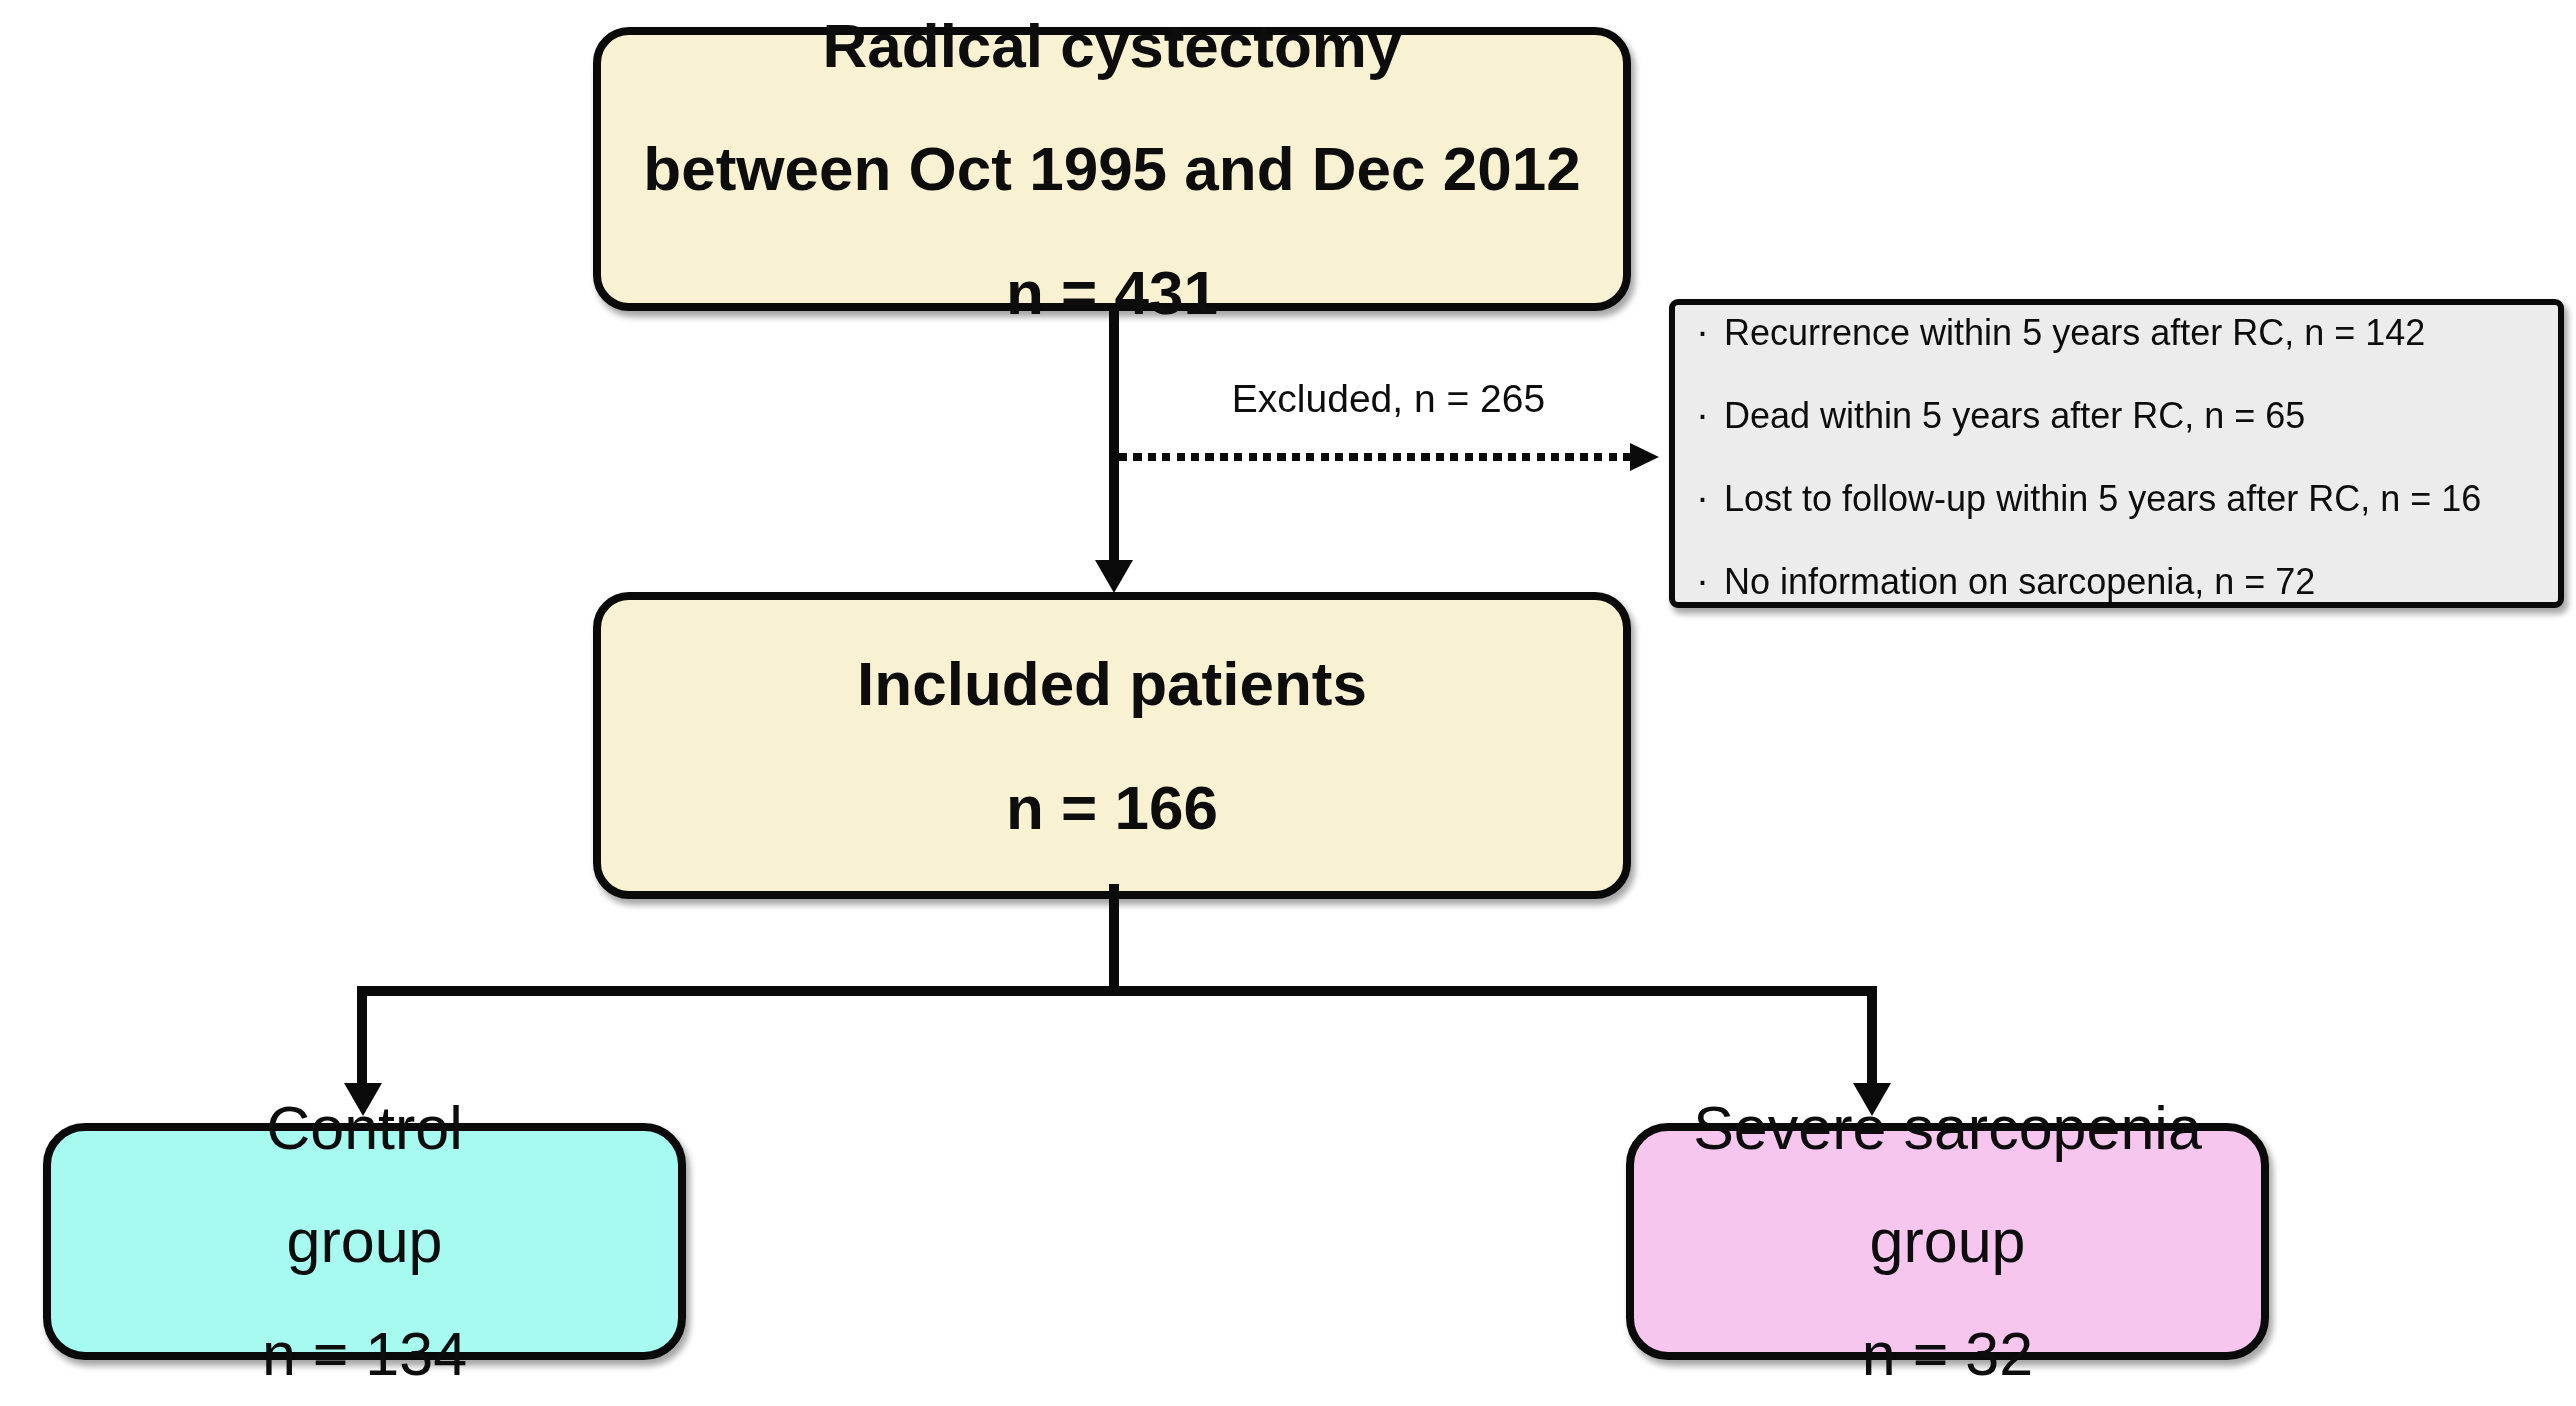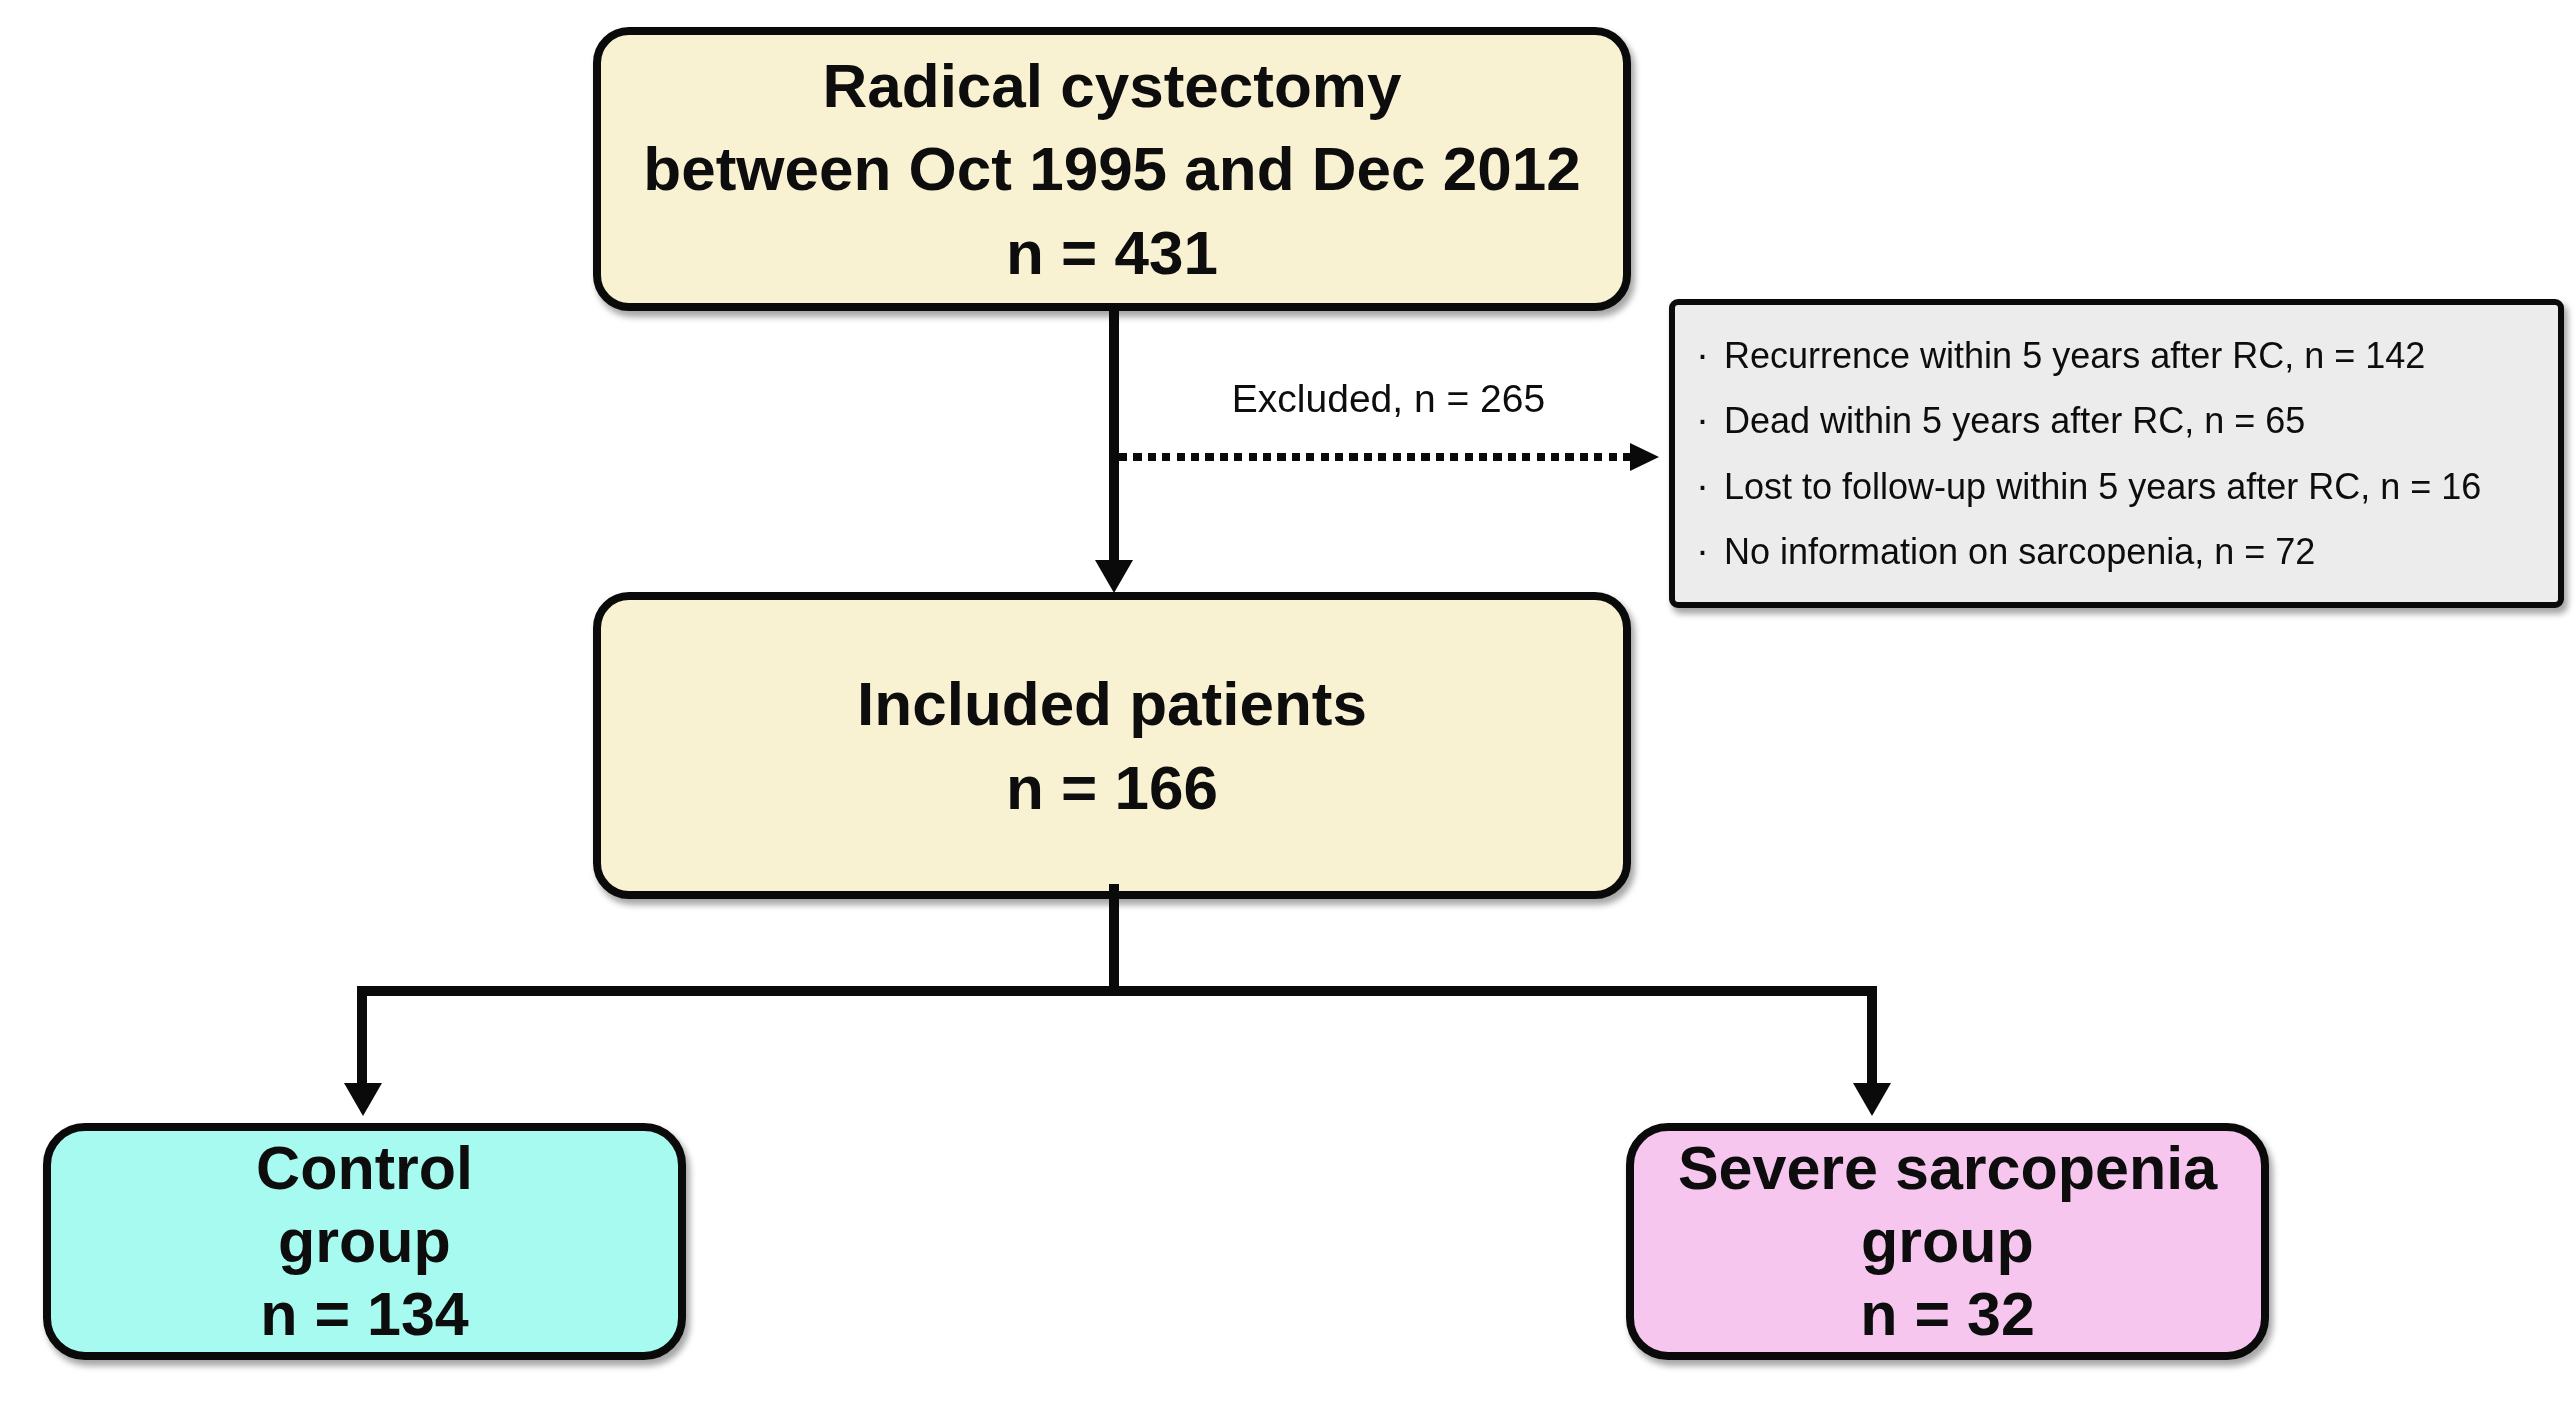--- a/index.html
+++ b/index.html
@@ -10,20 +10,21 @@
 
   .box {
     position: absolute;
     border: 8.3px solid #0a0a0a;
     display: flex;
     flex-direction: column;
     align-items: center;
     justify-content: center;
     text-align: center;
     box-shadow: 3.8px 5.3px 6px rgba(0,0,0,0.35);
+    gap: 40px;
   }
   .box .ln { width: 100%; }
 
   .cream-box {
     left: 593px; width: 1038px;
     border-radius: 36px;
     font-weight: bold; font-size: 62px; line-height: 1.34;
   }
   #top-box { top: 27px; height: 284px; }
   #included-box { top: 592px; height: 307px; }
@@ -34,21 +35,21 @@
     align-items: stretch; justify-content: space-evenly;
     padding: 6px 7.6px 6px 21px;
     font-size: 36px; line-height: 1.1; text-align: left;
   }
   .excl-row { display: flex; align-items: baseline; white-space: nowrap; }
   .excl-row .bullet { font-size: 39px; margin-right: 15px; }
 
   .group-box {
     top: 1123px; width: 643px; height: 237px;
     border-radius: 42px;
-    font-weight: bold; font-size: 61px; line-height: 1.2;
+    font-weight: normal; font-size: 61px; line-height: 1.2;
   }
   #control-box { left: 43px; }
   #severe-box  { left: 1626px; }
 
   .vline, .hline { position: absolute; background: #0a0a0a; }
 
   #arrow1-line   { left: 1109px; top: 309px;  width: 10px;  height: 252px; }
   #arrow1-head   { position: absolute; left: 1095px; top: 560px; width: 0; height: 0;
                    border-left: 19px solid transparent; border-right: 19px solid transparent;
                    border-top: 33px solid #0a0a0a; }

